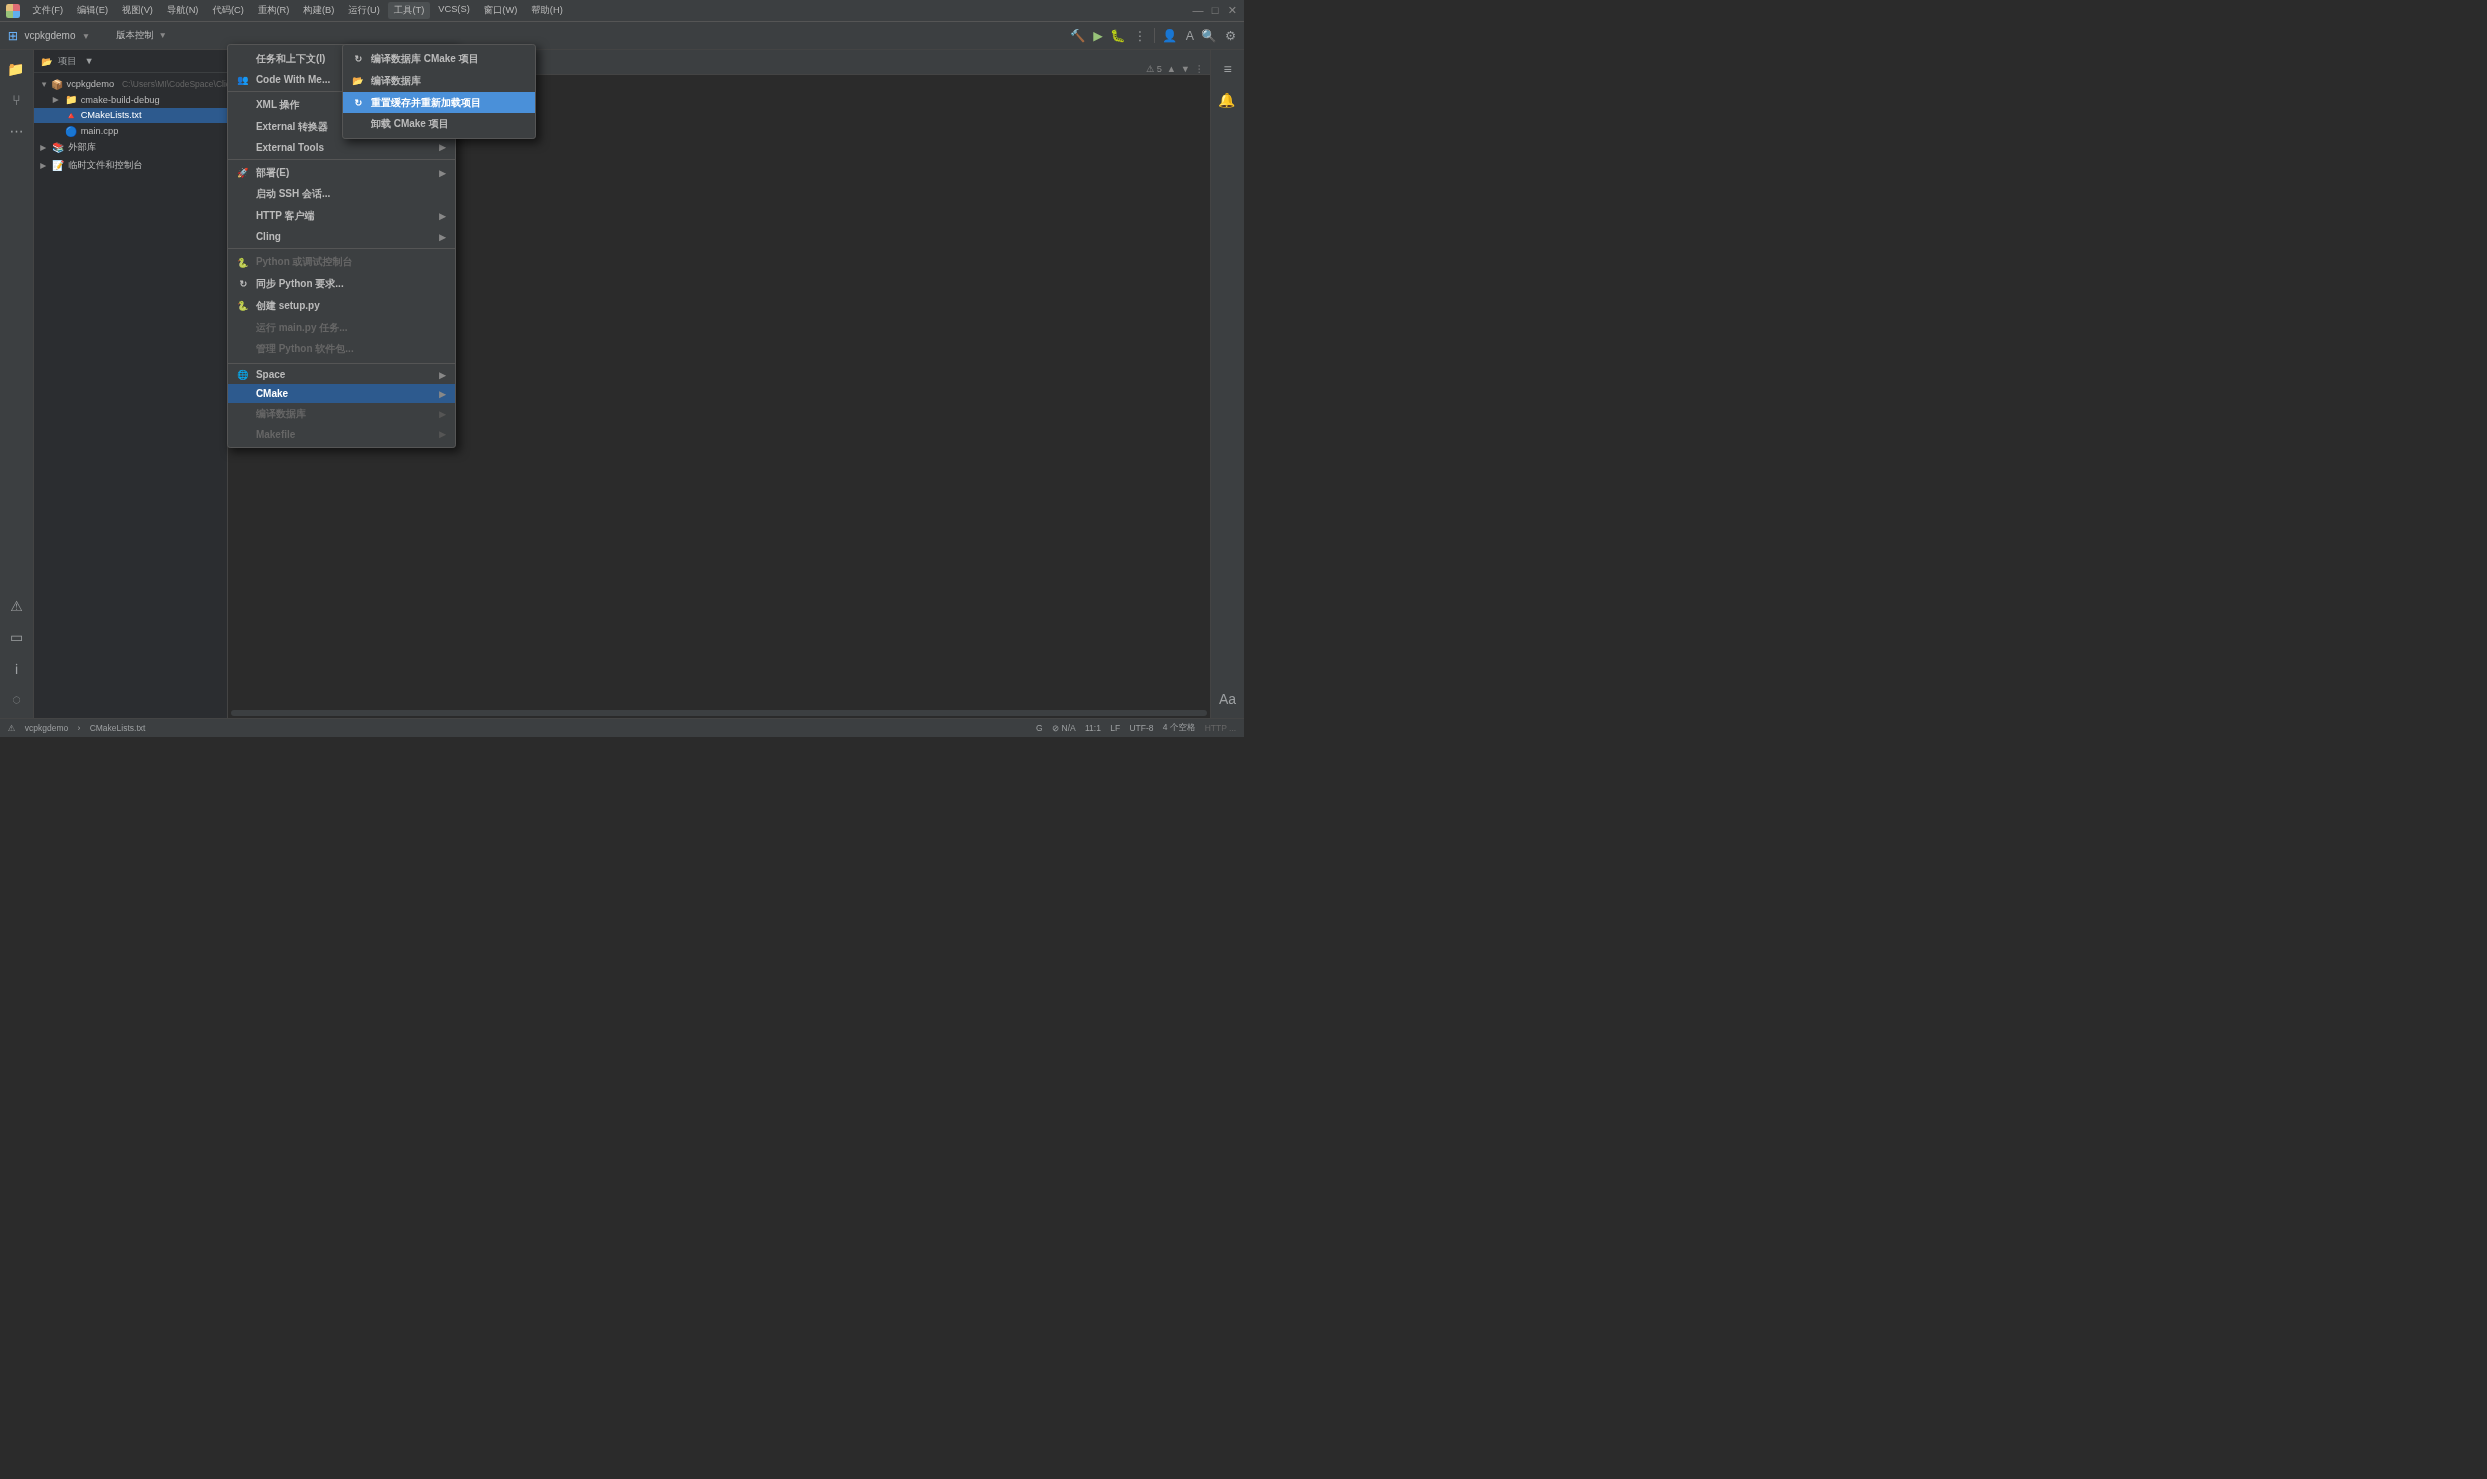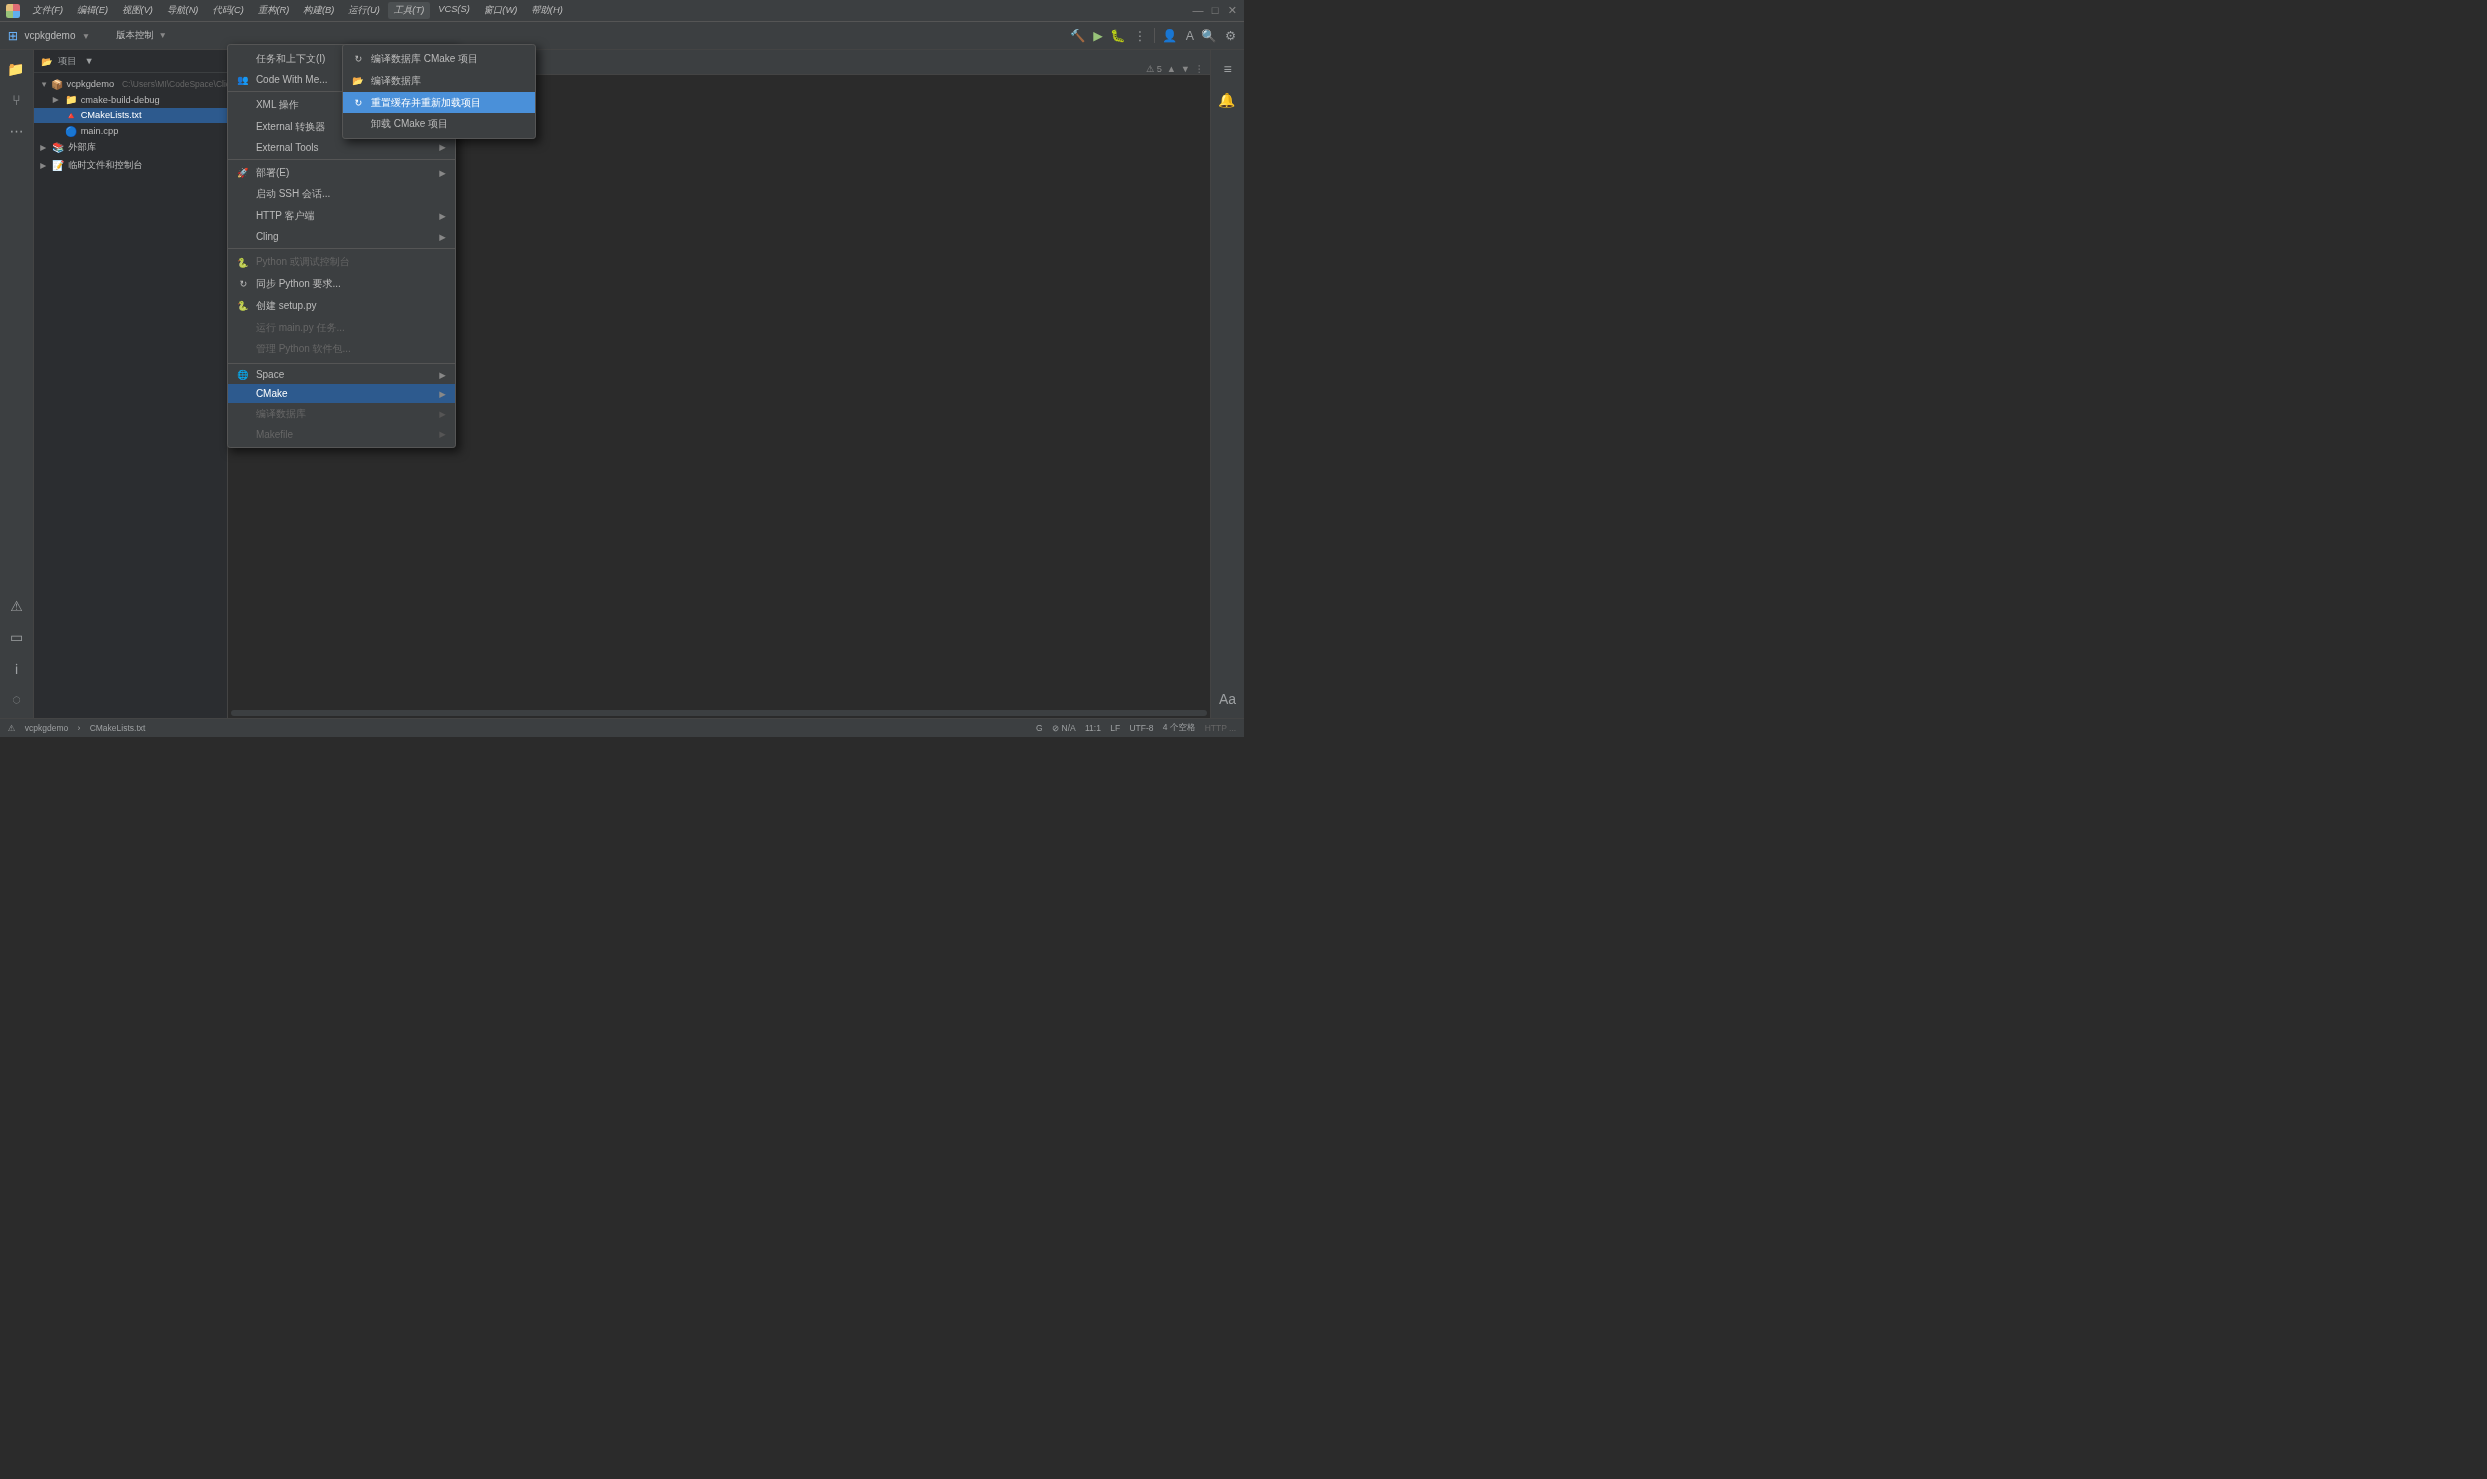--- a/index.html
+++ b/index.html
@@ -26,21 +26,20 @@
     .title-bar-logo {
       width: 14px;
       height: 14px;
       margin-right: 6.2px;
       background: conic-gradient(#e06c75 0deg 90deg, #61afef 90deg 180deg, #98c379 180deg 270deg, #e5c07b 270deg 360deg);
       border-radius: 2.3px;
     }
     .title-bar-menus {
       display: flex;
       gap: 1.6px;
-      font-style: italic;
     }
     .title-bar-menu-item {
       padding: 1.6px 6.2px;
       cursor: pointer;
       color: #bbbbbb;
       border-radius: 2.3px;
       font-size: 9.3px;
     }
     .title-bar-menu-item:hover, .title-bar-menu-item.active {
       background: #4c5052;
@@ -241,20 +240,21 @@
     }
 
     
     .menu-overlay {
       position: absolute;
       top: 22px;
       left: 0;
       right: 0;
       bottom: 0;
       z-index: 100;
+      font-weight: bold;
     }
 
     
     .tools-menu {
       position: absolute;
       top: 22px;
       left: 227px;
       width: 229px;
       background: #3c3f41;
       border: 0.8px solid #555;

